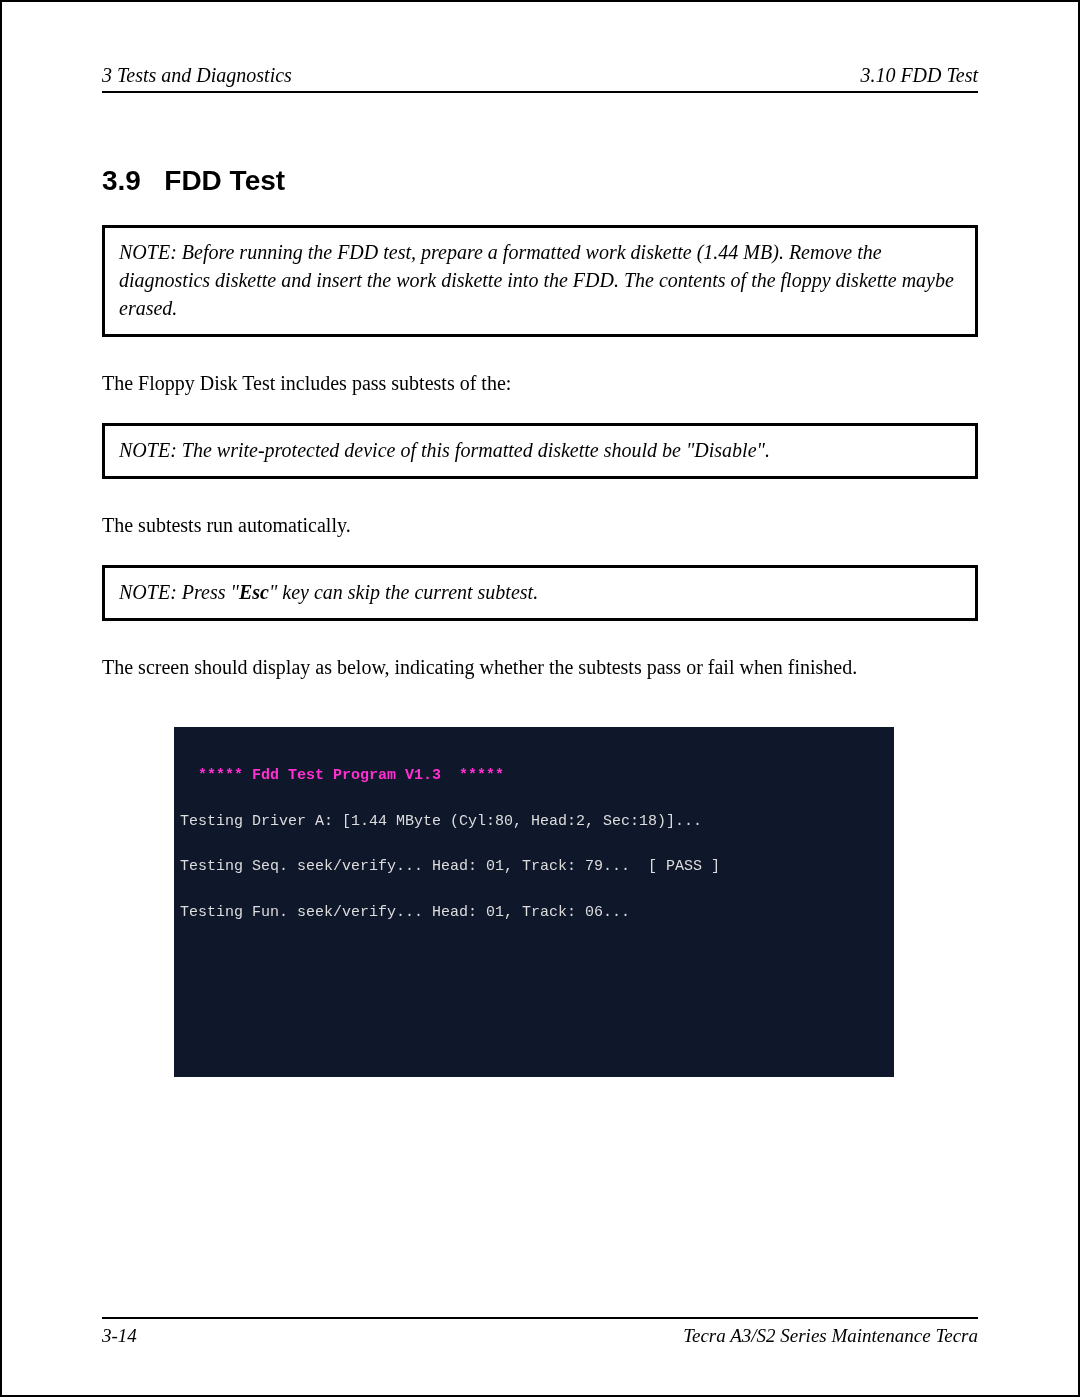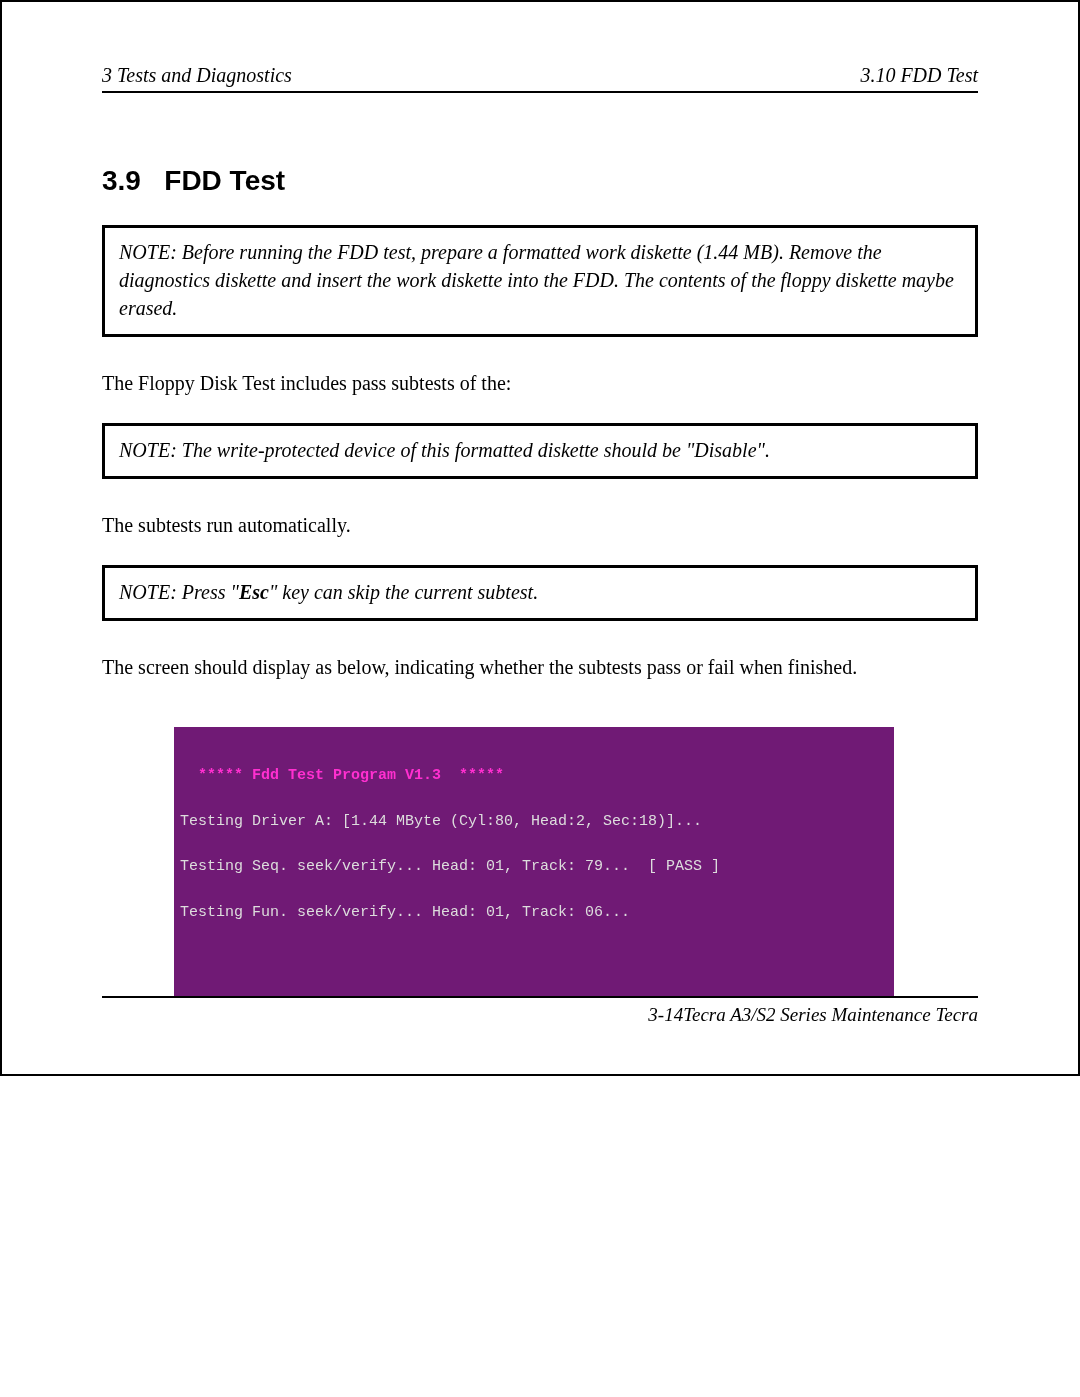--- a/index.html
+++ b/index.html
@@ -5,21 +5,21 @@
   body {
     margin: 0;
     padding: 0;
     background: #fff;
     font-family: "Times New Roman", Times, serif;
     color: #000;
   }
   .page {
     box-sizing: border-box;
     width: 1080px;
-    height: 1076px;
+    height: 1397px;
     padding: 62px 100px 48px 100px;
     border: 2px solid #000;
     position: relative;
     display: flex;
     flex-direction: column;
   }
   .running-head {
     display: flex;
     justify-content: space-between;
     font-style: italic;
@@ -54,42 +54,42 @@
     margin-bottom: 26px;
   }
   ol.subtests {
     font-size: 20px;
     line-height: 1.4;
     margin: 0 0 26px 90px;
     padding: 0;
   }
   ol.subtests li { margin-bottom: 20px; padding-left: 4px; }
   .terminal {
-    background: #701a75;
+    background: #0f172a;
     width: 720px;
     height: 350px;
     margin: 20px 0 0 72px;
     padding: 18px 6px 6px 6px;
     box-sizing: border-box;
     font-family: "Courier New", Courier, monospace;
     font-size: 15px;
     color: #ddd;
     white-space: pre;
   }
   .terminal .title {
     color: #ff2fd0;
     font-weight: bold;
   }
   .terminal .line { line-height: 1.9; }
   .footer {
     margin-top: auto;
   }
   .footer .running-foot {
     display: flex;
-    justify-content: flex-end;
+    justify-content: space-between;
     font-style: italic;
     font-size: 19px;
     margin-top: 6px;
   }
   .bold { font-weight: bold; font-style: italic; }
 </style>
 </head>
 <body>
 
 <div class="page">

